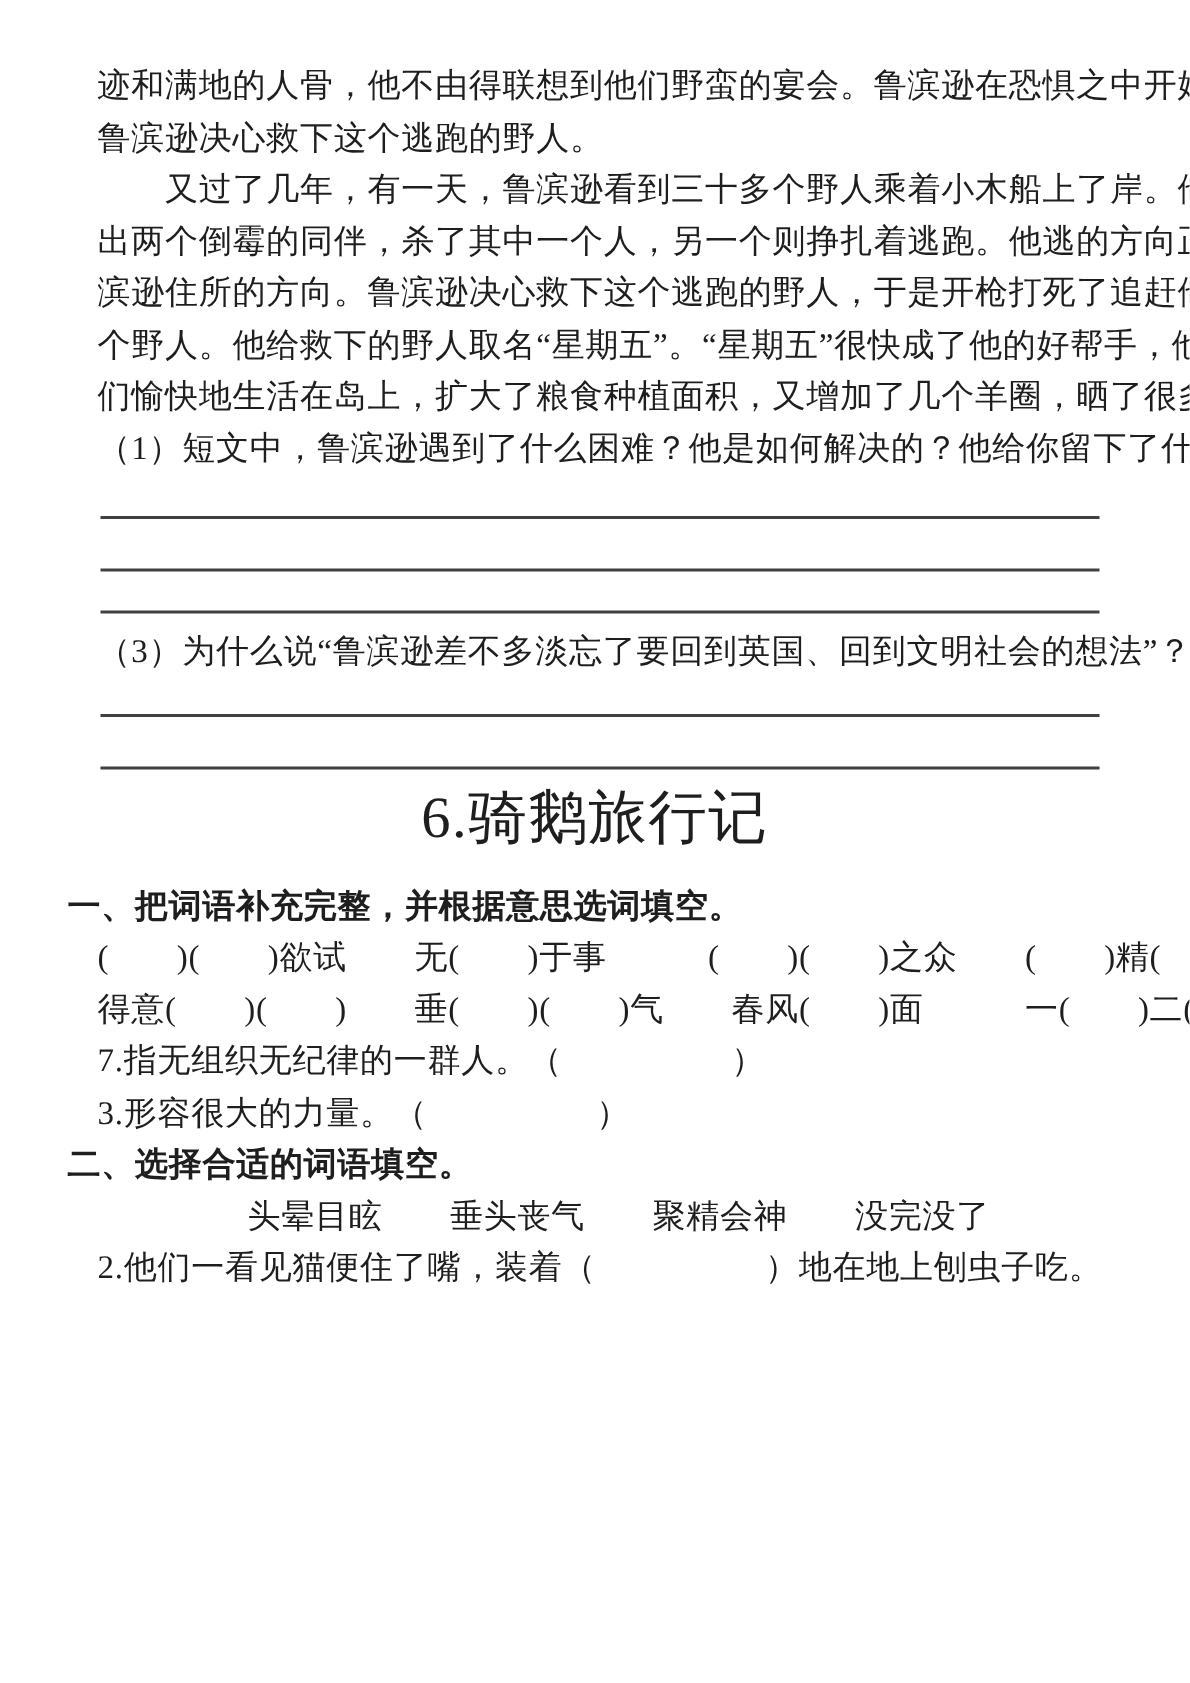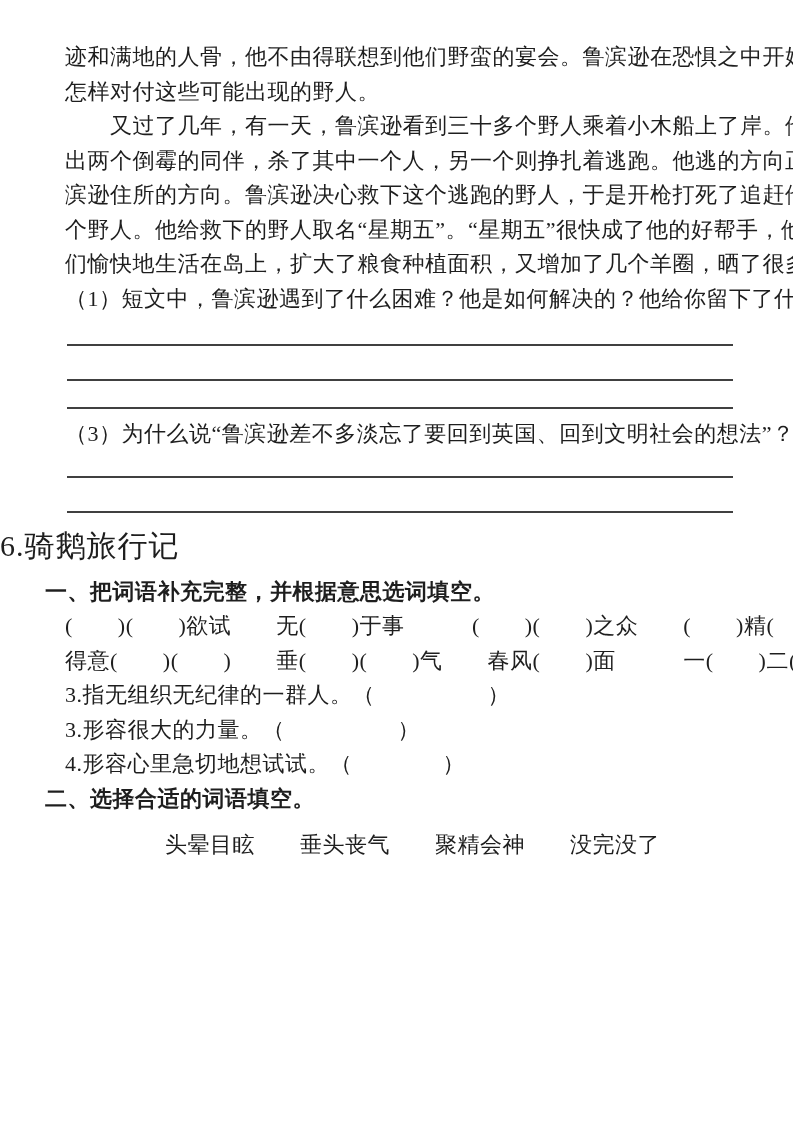--- a/index.html
+++ b/index.html
@@ -33,47 +33,47 @@
     border-bottom: 2px solid #404040;
   }
   .al-h28 { height: 28px; }
   .al-h33 { height: 33px; }
   .al-h26 { height: 26px; }
   .al-h24 { height: 24px; }
   .q-gap { margin-top: 8px; }
   .title {
     width: 793px;
     margin: 12px 0 0 -65px;
-    font-size: 30px;
+    font-size: 39px;
     line-height: 42px;
     font-weight: 500;
-    text-align: left;
+    text-align: center;
     letter-spacing: 1px;
   }
   .sec-heading {
-    margin-top: 8px;
+    margin-top: 20px;
     margin-left: -20px;
     font-family: "Liberation Sans", "DejaVu Sans", sans-serif;
     font-weight: bold;
     font-size: 22px;
     line-height: 34.5px;
     white-space: nowrap;
     letter-spacing: 0.5px;
   }
   .sec-heading.second { margin-top: 0; }
-  .word-bank { margin-left: 100px; margin-top: 12px; }
+  .word-bank { margin-left: 100px; }
 </style>
 </head>
 <body>
 
 <div class="page">
 
   <div>
     <div class="pline">迹和满地的人骨，他不由得联想到他们野蛮的宴会。鲁滨逊在恐惧之中开始考虑</div>
-    <div class="pline">怎样对付这些可能出现的野人。</div>
+    <div class="pline">鲁滨逊决心救下这个逃跑的野人。</div>
     <div class="pline">　　又过了几年，有一天，鲁滨逊看到三十多个野人乘着小木船上了岸。他们拖</div>
     <div class="pline">出两个倒霉的同伴，杀了其中一个人，另一个则挣扎着逃跑。他逃的方向正是鲁</div>
     <div class="pline">滨逊住所的方向。鲁滨逊决心救下这个逃跑的野人，于是开枪打死了追赶他的两</div>
     <div class="pline">个野人。他给救下的野人取名“星期五”。“星期五”很快成了他的好帮手，他</div>
     <div class="pline">们愉快地生活在岛上，扩大了粮食种植面积，又增加了几个羊圈，晒了很多葡萄</div>
   </div>
 
   <div class="pline">（1）短文中，鲁滨逊遇到了什么困难？他是如何解决的？他给你留下了什么印象?</div>
   <div class="answer-line al-h28"></div>
   <div class="answer-line al-h33"></div>
@@ -83,23 +83,23 @@
   <div class="pline q-gap">（3）为什么说“鲁滨逊差不多淡忘了要回到英国、回到文明社会的想法”？</div>
   <div class="answer-line al-h24"></div>
   <div class="answer-line al-h33"></div>
 
   <div class="title">6.骑鹅旅行记</div>
 
   <div class="sec-heading">一、把词语补充完整，并根据意思选词填空。</div>
   <div>
     <div class="pline">(　　)(　　)欲试　　无(　　)于事　　　(　　)(　　)之众　　(　　)精(　　)神</div>
     <div class="pline">得意(　　)(　　)　　垂(　　)(　　)气　　春风(　　)面　　　一(　　)二(　　)</div>
-    <div class="pline">3.指无组织无纪律的一群人。（　　　　　）</div>
+    <div class="pline">7.指无组织无纪律的一群人。（　　　　　）</div>
     <div class="pline">3.形容很大的力量。（　　　　　）</div>
-    <div class="pline">4.形容心里急切地想试试。（　　　　）</div>
   </div>
 
   <div class="sec-heading second">二、选择合适的词语填空。</div>
   <div>
     <div class="pline word-bank">头晕目眩　　垂头丧气　　聚精会神　　没完没了</div>
+    <div class="pline">2.他们一看见猫便住了嘴，装着（　　　　　）地在地上刨虫子吃。</div>
   </div>
 
 </div>
 
 </body></html>

